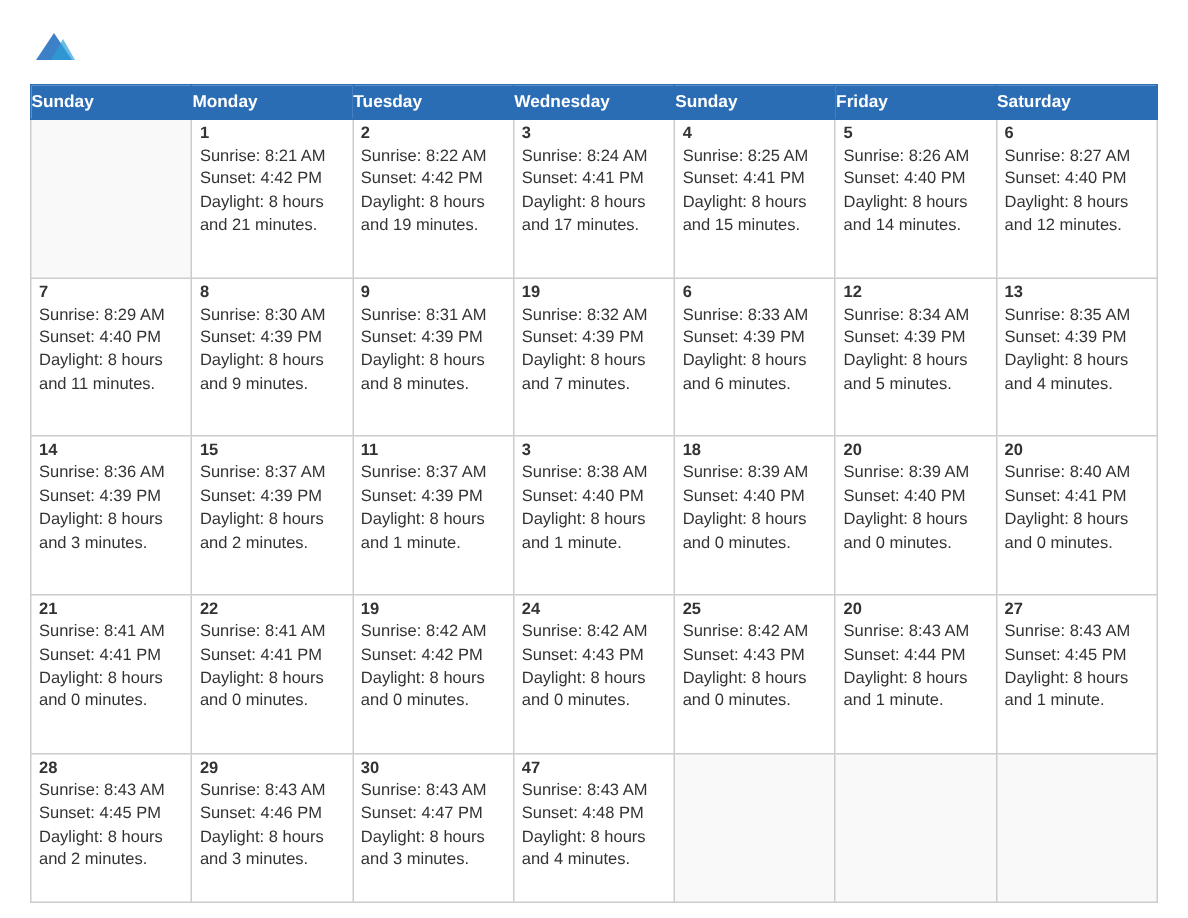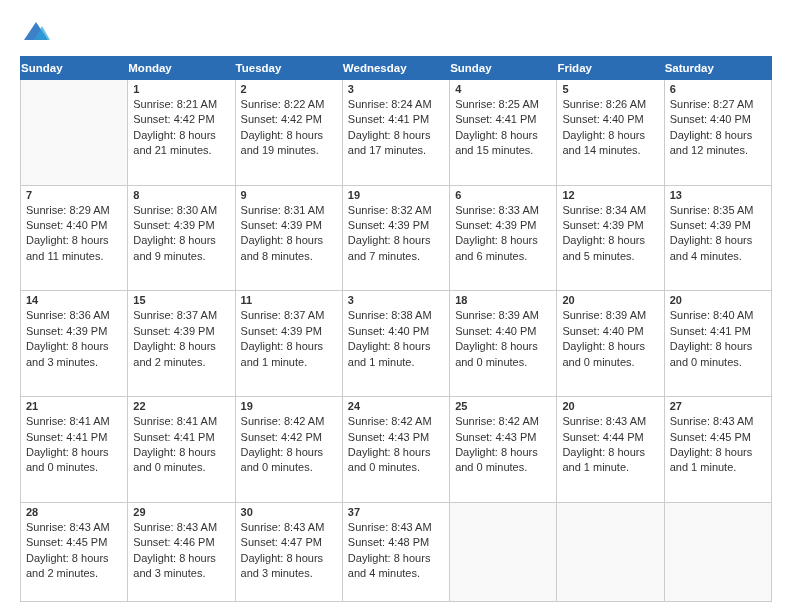--- a/index.html
+++ b/index.html
@@ -260,21 +260,21 @@
           </td>
           <td>
             <span class="day-number">29</span>
             <div class="day-info">Sunrise: 8:43 AM<br>Sunset: 4:46 PM<br>Daylight: 8 hours<br>and 3 minutes.</div>
           </td>
           <td>
             <span class="day-number">30</span>
             <div class="day-info">Sunrise: 8:43 AM<br>Sunset: 4:47 PM<br>Daylight: 8 hours<br>and 3 minutes.</div>
           </td>
           <td>
-            <span class="day-number">37</span>
+            <span class="day-number">47</span>
             <div class="day-info">Sunrise: 8:43 AM<br>Sunset: 4:48 PM<br>Daylight: 8 hours<br>and 4 minutes.</div>
           </td>
           <td class="empty-cell"></td>
           <td class="empty-cell"></td>
           <td class="empty-cell"></td>
         </tr>
       </tbody>
   </table>
 </div>
 

